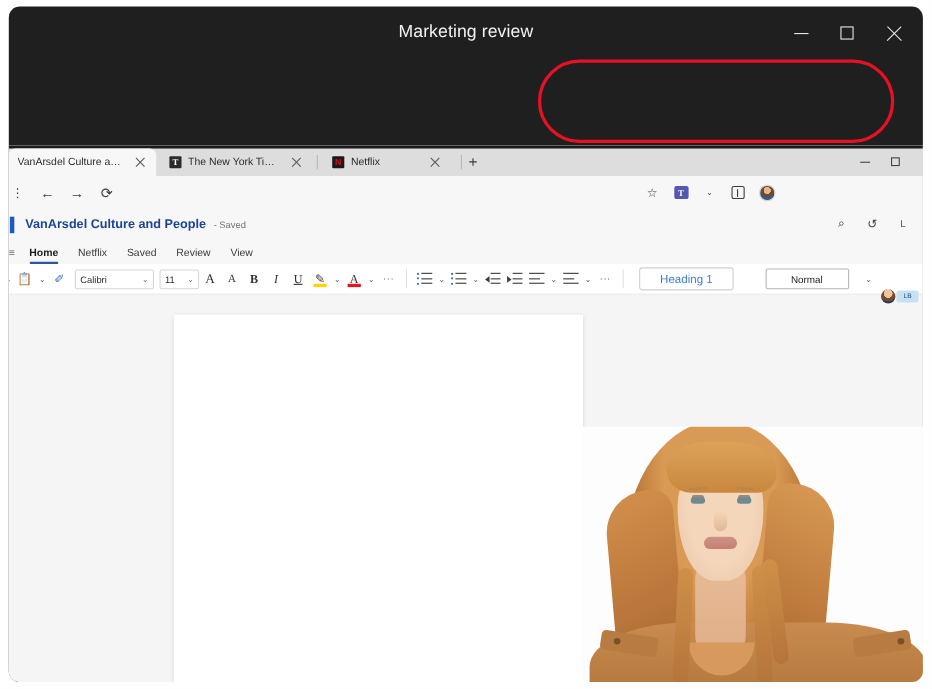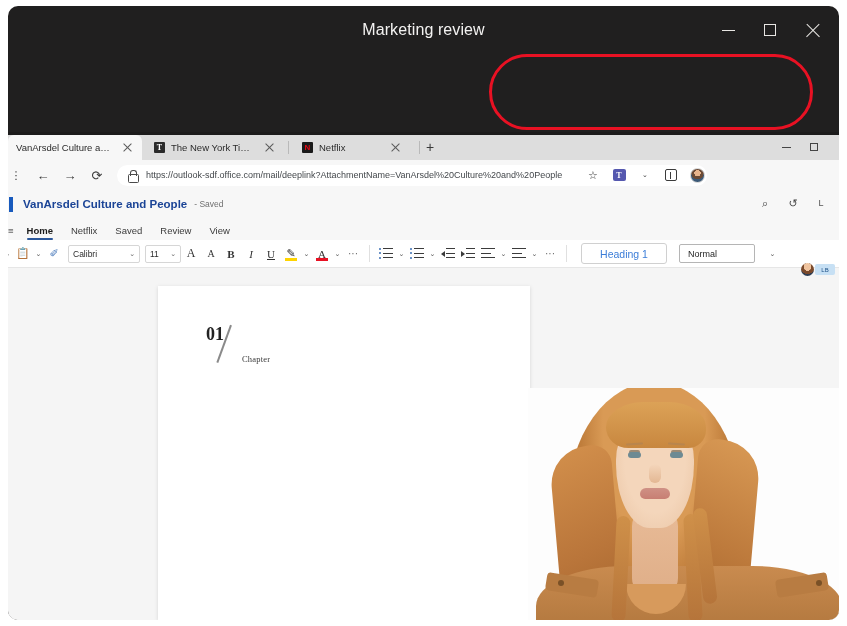--- a/index.html
+++ b/index.html
@@ -427,25 +427,25 @@
   }
   .indent-ic.right s { border-right:none; border-left:4px solid #3b3b3b; left:auto; right:10px;}
   .heading-box {
     width: 86px; height: 21px; margin-left: 8px;
     border: 1px solid #d0d0d0; border-radius: 3px;
     background: #fff;
     display:flex; align-items:center; justify-content:center;
     font-size: 10.5px; color: #3b7dd8; cursor: pointer;
   }
   .normal-box {
-    width: 76px; height: 19px; margin-left: 12px;
+    width: 76px; height: 19px; margin-left: 29px;
     border: 1px solid #b5b5b5; border-radius: 2px;
     background: #fff;
     display:flex; align-items:center;
-    padding-left: 8px;
+    padding-left: 22px;
     font-size: 9px; color: #1f1f1f; cursor: pointer;
   }
 
   
   .canvas {
     position: absolute; left:0; top:136px;
     width: 841px; height: 352px;
     background: #f5f5f5;
   }
   .page {
@@ -663,24 +663,20 @@
           <span class="br-glyph-max"></span>
         </div>
       </div>
     </div>
 
     <div class="addressrow">
       <div class="nav-ic dots">⋮</div>
       <div class="nav-ic">←</div>
       <div class="nav-ic">→</div>
       <div class="nav-ic">⟳</div>
-      <div class="omnibox">
-        <span class="lock-ic"></span>
-        <span class="url-text">https://outlook-sdf.office.com/mail/deeplink?AttachmentName=VanArsdel%20Culture%20and%20People</span>
-      </div>
       <div class="omni-tools">
         <div class="br-tool">
               <span class="star-ic">☆</span>
             </div>
         <div class="br-tool">
               <span class="teams-ic">T</span>
             </div>
         <div class="br-tool" style="font-size:7px;">⌄</div>
         <div class="br-tool">
               <span class="collections-ic"></span>
@@ -799,25 +795,20 @@
 
       <div class="heading-box">Heading 1</div>
       <div class="normal-box">Normal</div>
       <div class="rb rb-chev" style="margin-left:12px;">⌄</div>
     </div>
 
     <div class="canvas">
 
       <div class="page">
 
-        <div class="chapter-mark">
-          <span class="chap-num">01</span>
-          <span class="chap-slash"></span>
-          <span class="chap-word">Chapter</span>
-        </div>
 
       </div>
     </div>
 
     <div class="mini-avatar-row">
       <span class="mini-avatar"></span>
       <span class="mini-badge">LB</span>
     </div>
 
   </div>

